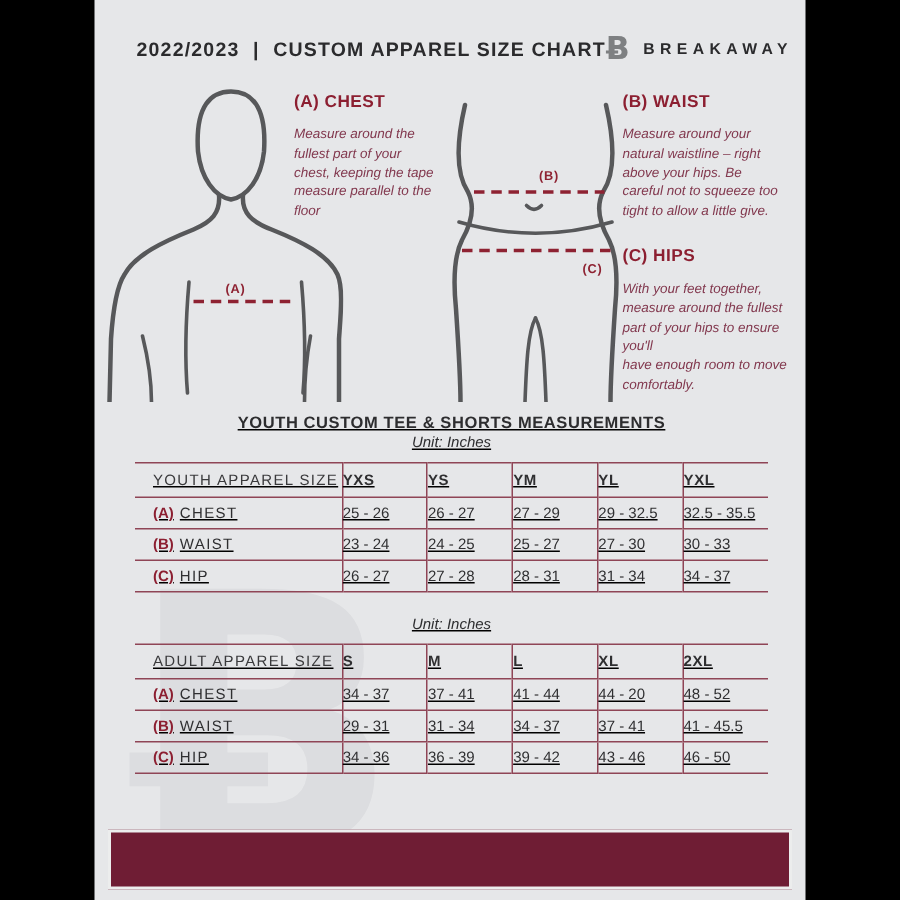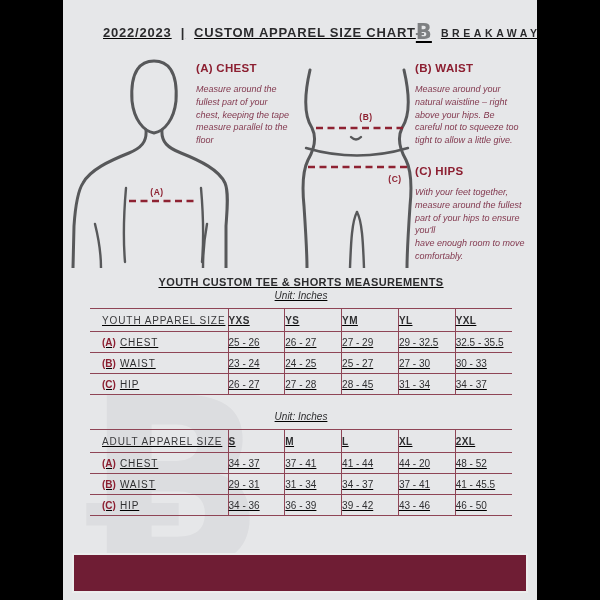--- a/index.html
+++ b/index.html
@@ -1,20 +1,20 @@
 <!DOCTYPE html>
 <html><head>
 <meta charset="utf-8">
 <style>
   html,body{width:600px;height:600px;margin:0;padding:0;overflow:hidden;background:#000;}
   *{box-sizing:border-box;font-family:"Liberation Sans",sans-serif;}
   .page{position:relative;width:474px;height:600px;margin:0 auto;background:#e6e7e9;overflow:hidden;}
 
   
-  .header{position:absolute;top:22px;left:40px;right:24px;display:flex;justify-content:space-between;align-items:center;z-index:3;text-decoration:underline;}
+  .header{position:absolute;top:22px;left:28px;right:24px;display:flex;justify-content:space-between;align-items:center;z-index:3;}
   .header-left{display:flex;align-items:center;gap:9px;font-weight:bold;font-size:13px;letter-spacing:.8px;color:#2b2b2d;white-space:nowrap;}
   .brand{display:flex;align-items:center;gap:9px;}
   .brand-logo{font-family:"DejaVu Sans",sans-serif;font-size:21px;font-weight:bold;color:#7e8082;line-height:1;}
   .brand-name{font-size:10.5px;font-weight:bold;letter-spacing:3.6px;color:#2b2b2d;}
 
   
   .fig{position:absolute;z-index:1;}
   .fig-torso{left:8px;top:56px;}
   .fig-lower{left:232px;top:56px;}
   .outline{fill:none;stroke:#57585a;stroke-width:3;stroke-linecap:round;}
@@ -143,21 +143,21 @@
           <td>23 - 24</td>
           <td>24 - 25</td>
           <td>25 - 27</td>
           <td>27 - 30</td>
           <td>30 - 33</td>
         </tr>
         <tr>
           <td class="lbl"><span class="mk">(C)</span><span class="row-label">HIP</span></td>
           <td>26 - 27</td>
           <td>27 - 28</td>
-          <td>28 - 45</td>
+          <td>28 - 31</td>
           <td>31 - 34</td>
           <td>34 - 37</td>
         </tr>
       </tbody>
     </table>
   </div>
 
   <div class="tbl-section adult-section">
     <div class="section-unit">Unit: Inches</div>
     <table>

